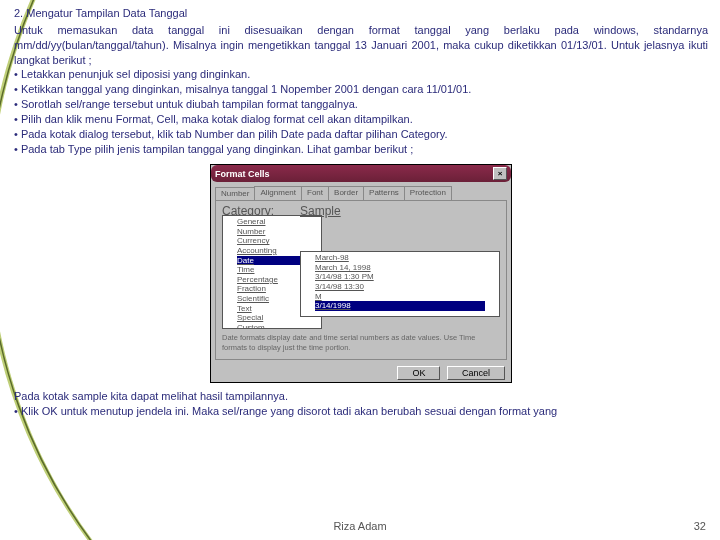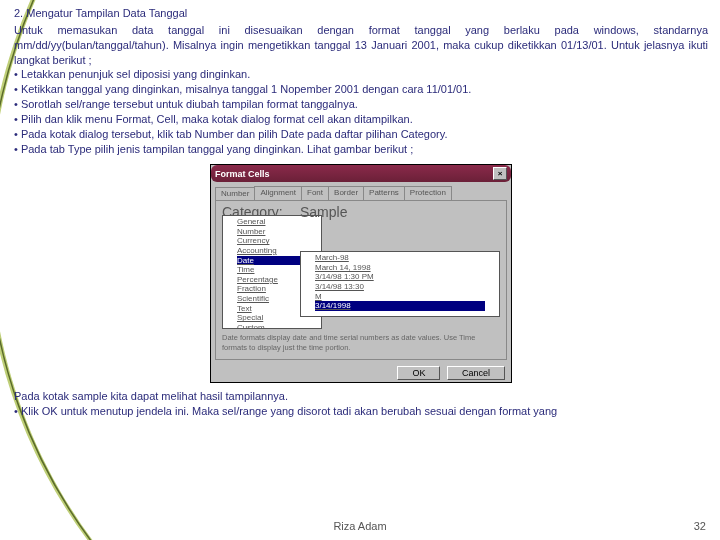--- a/index.html
+++ b/index.html
@@ -100,21 +100,21 @@
   }
   .cat div.sel { background:#000080; color:#fff; }
   .samplebox {
     position: absolute; left: 84px; top: 14px; right: 6px; height: 22px;
     background:#fff; border:1px solid #555; font-size:12px; padding:2px 20px;margin-top:38px;
   }
   .typebox {
     position: absolute; left: 84px; top: 50px; right: 6px; height: 62px;
   }
   .typebox .tsel{ background:#000080;color:#fff;}
-  .lbl { position:absolute; font-size:14px; }
+  .lbl { position:absolute; font-size:12px;text-decoration:underline; }
   .hint {
     position:absolute; left:6px; right:6px; bottom:6px; font-size:7.5px; color:#666;
   }
   .btns {
     text-align: right;
     padding: 2px 6px 2px 0;
   }
   .btns button {
     font-size: 9px;
     padding: 1px 14px;

